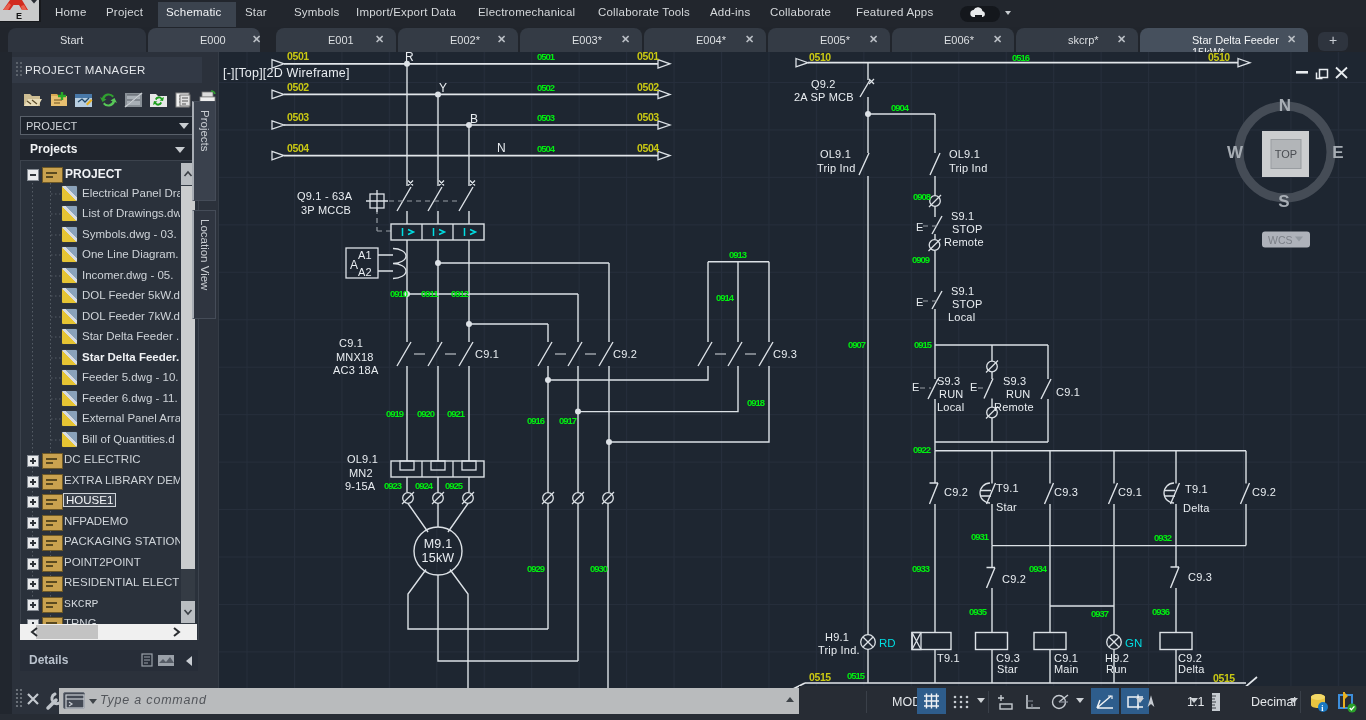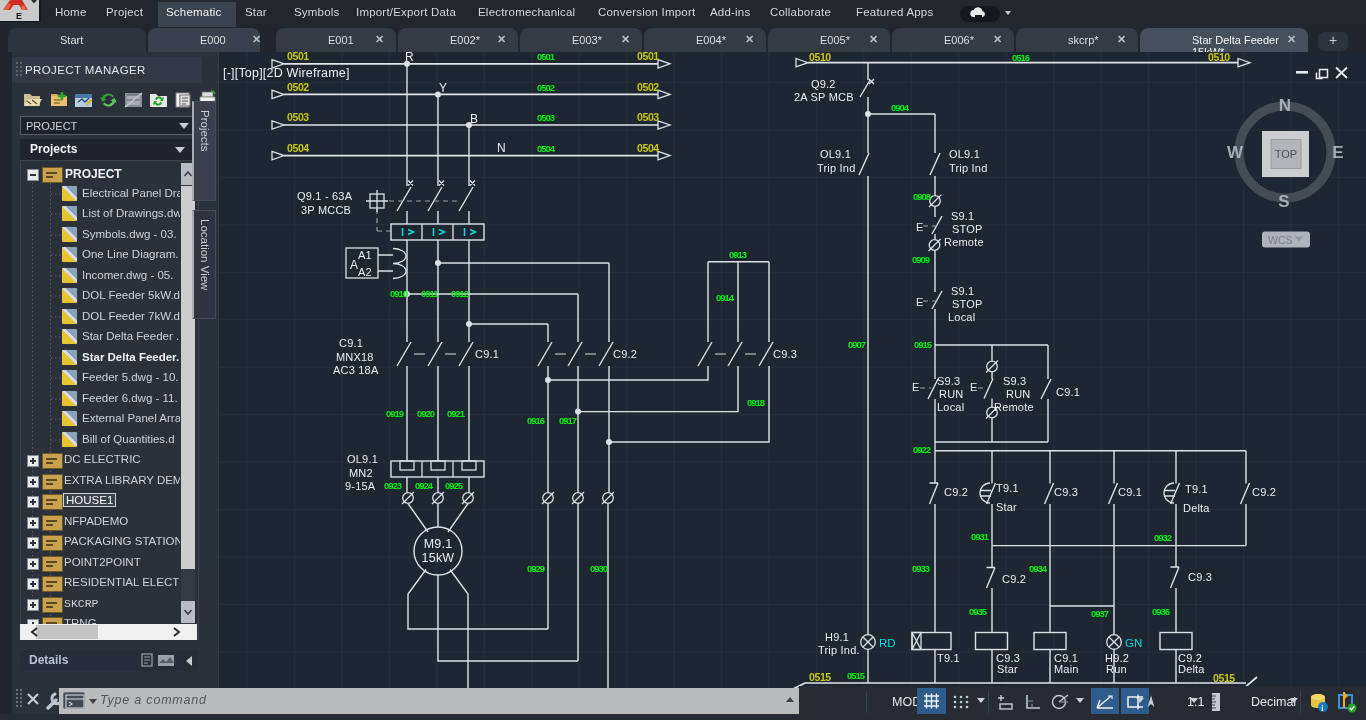--- a/index.html
+++ b/index.html
@@ -86,21 +86,21 @@
       </svg>
     </div>
     <div id="mschem"></div>
     <span class="mitem" style="left:55px;">Home</span>
     <span class="mitem" style="left:106px;">Project</span>
     <span class="mitem" style="left:166px;color:#f2f4f6;">Schematic</span>
     <span class="mitem" style="left:245px;">Star</span>
     <span class="mitem" style="left:294px;">Symbols</span>
     <span class="mitem" style="left:356px;">Import/Export Data</span>
     <span class="mitem" style="left:478px;">Electromechanical</span>
-    <span class="mitem" style="left:598px;">Conversion Import</span>
+    <span class="mitem" style="left:598px;">Collaborate Tools</span>
     <span class="mitem" style="left:710px;">Add-ins</span>
     <span class="mitem" style="left:770px;">Collaborate</span>
     <span class="mitem" style="left:856px;">Featured Apps</span>
     <div style="position:absolute;left:960px;top:6px;width:40px;height:16px;background:#14171c;border-radius:8px;">
       <svg width="40" height="16" viewBox="0 0 40 16">
           <path d="M13 11 a3.5 3.5 0 0 1 .6-6.9 a4.6 4.6 0 0 1 8.8 1 a3 3 0 0 1 .2 5.9 Z" fill="#e8eaec"></path>
           <rect x="15" y="9" width="7" height="2.6" fill="#14171c"></rect>
         </svg>
     </div>
     <div style="position:absolute;left:1005px;top:11px;width:0;height:0;border-left:3.5px solid transparent;border-right:3.5px solid transparent;border-top:4px solid #c8ccd0;"></div>

